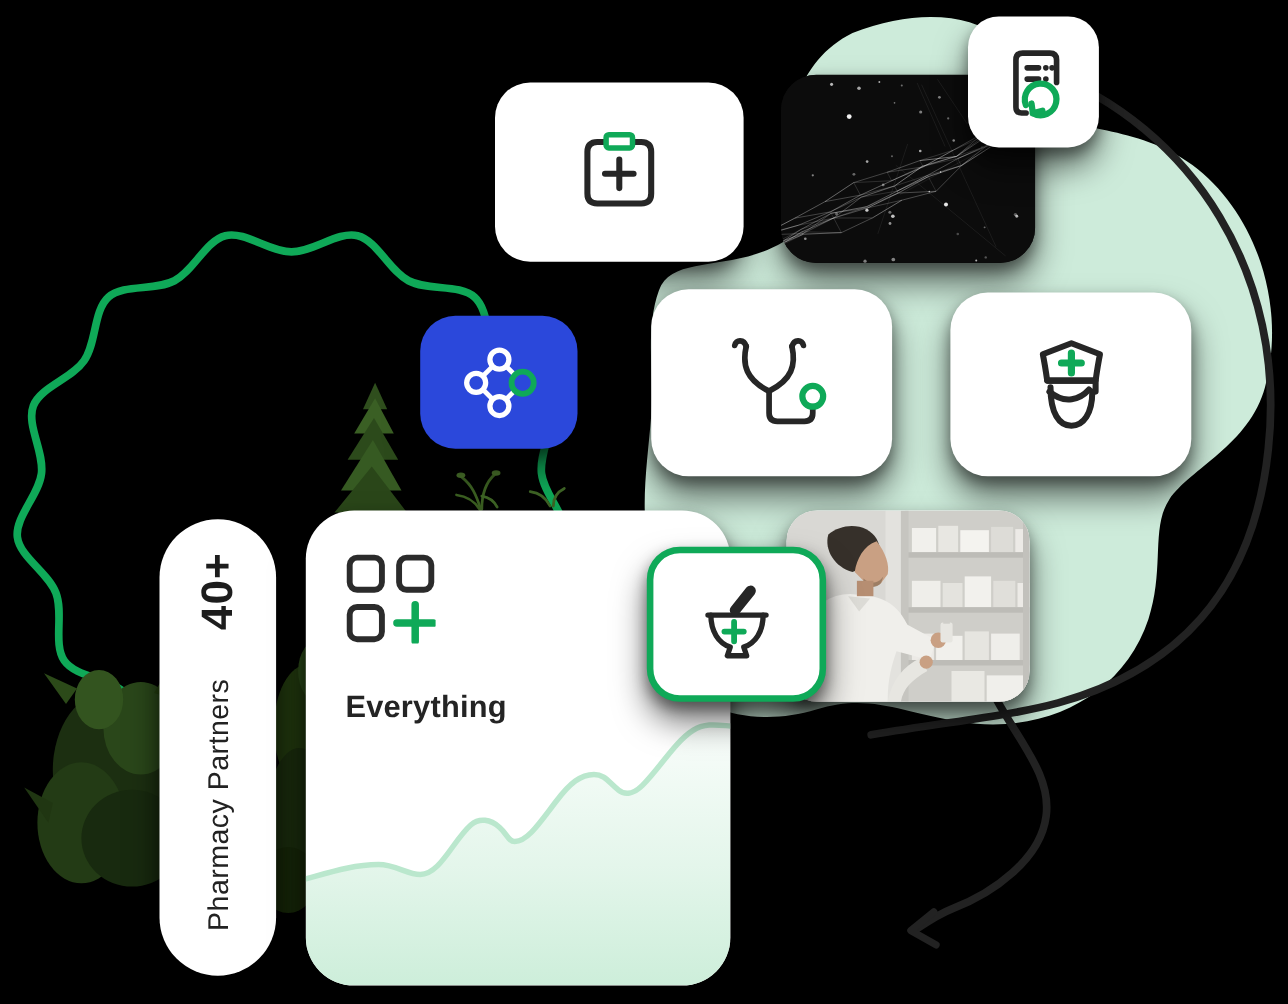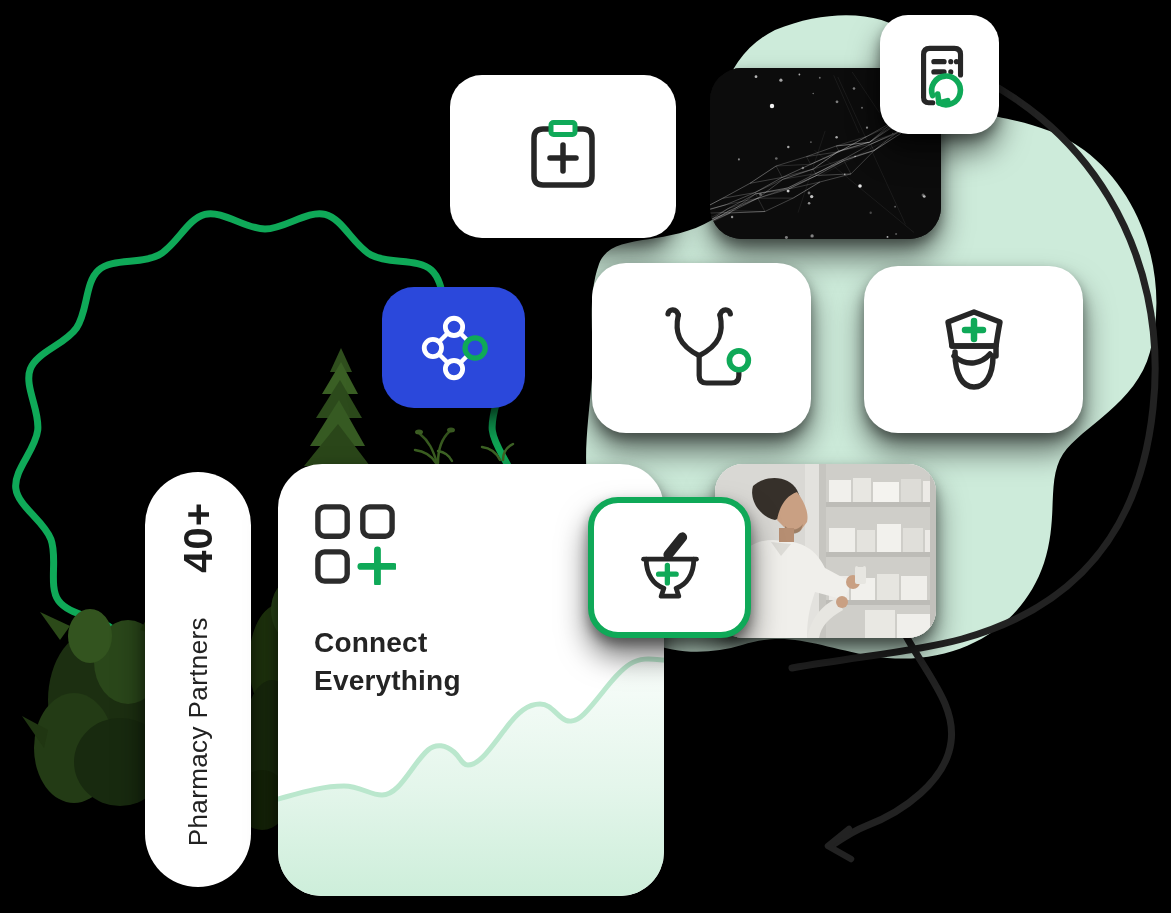--- a/index.html
+++ b/index.html
@@ -345,21 +345,20 @@
   <div class="card card-connect">
     <svg class="grid-add" width="82" height="82" viewBox="0 0 84 84">
       <g fill="none" stroke="#2b2b2b" stroke-width="5.5">
         <rect x="4" y="4" width="30" height="30" rx="7"></rect>
         <rect x="50" y="4" width="30" height="30" rx="7"></rect>
         <rect x="4" y="50" width="30" height="30" rx="7"></rect>
       </g>
       <path d="M65 48 V82 M48 65 H82" fill="none" stroke="#0FA958" stroke-width="7" stroke-linecap="round"></path>
     </svg>
     <div class="connect-title">
-      <div>Connect</div>
       <div>Everything</div>
     </div>
     <svg class="wave" width="386" height="250" viewBox="0 0 386 250">
       <path fill="url(#waveFill2)" d="M0 153 C22 147 44 140 66 140 C82 140 92 149 104 149
         C122 149 134 118 150 104 C158 97 168 99 176 106 C183 112 184 119 190 119
         C202 119 214 100 228 82 C240 66 250 58 262 58 C272 58 276 66 284 72
         C290 77 298 76 306 68 C322 52 336 28 352 18 C363 11 374 13 386 14
         L386 250 L0 250 Z"></path>
       <path fill="none" stroke="#BAE7CD" stroke-width="5" stroke-linecap="round" d="M0 153 C22 147 44 140 66 140 C82 140 92 149 104 149
         C122 149 134 118 150 104 C158 97 168 99 176 106 C183 112 184 119 190 119

